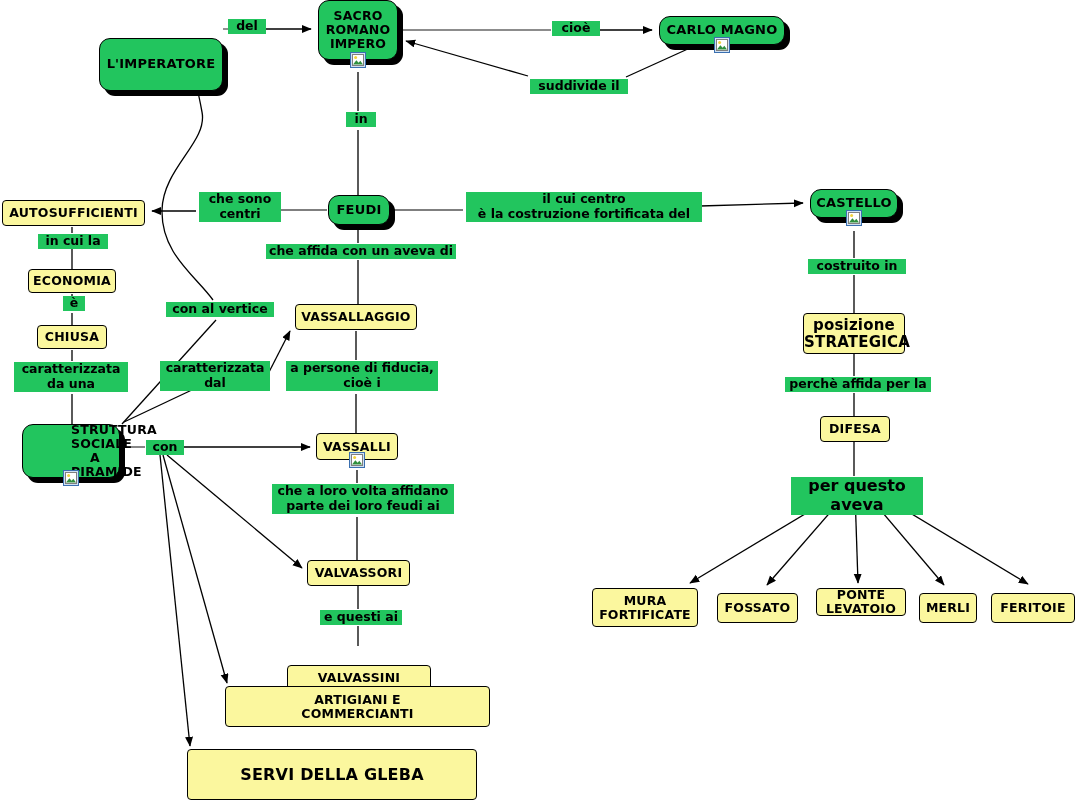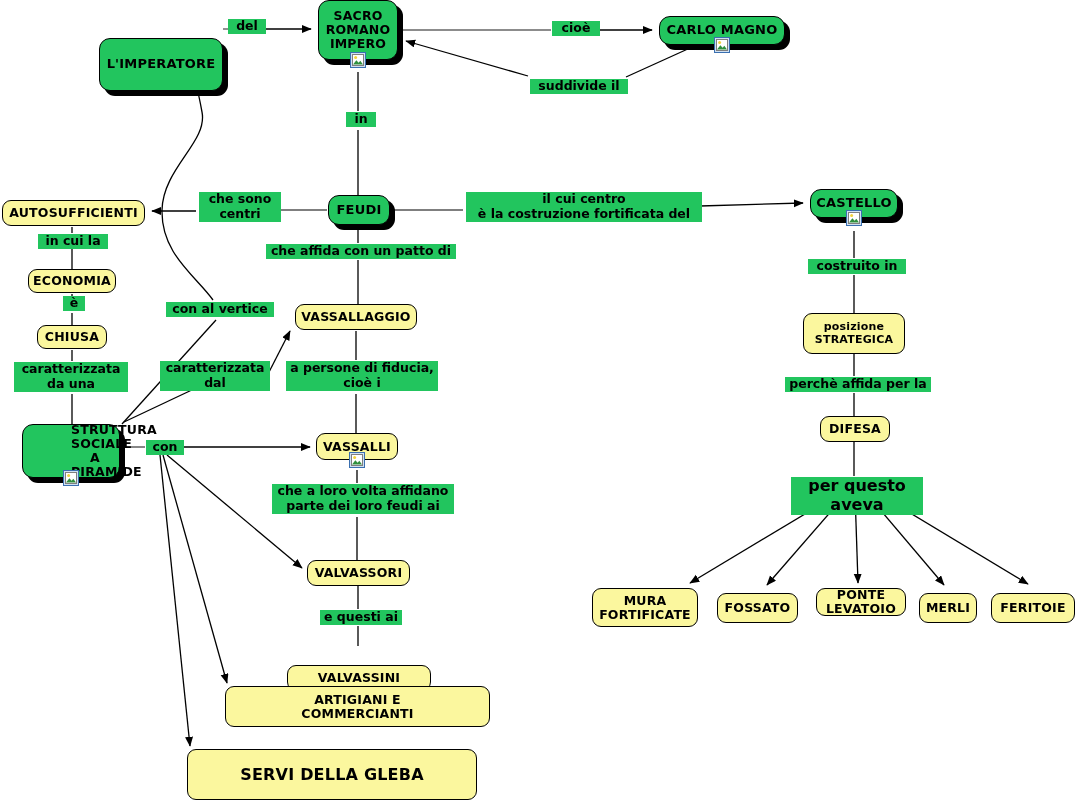--- a/index.html
+++ b/index.html
@@ -10,21 +10,21 @@
   #map{position:relative;width:1077px;height:801px;}
   svg#wires{position:absolute;left:0;top:0;width:1077px;height:801px;}
 
   
   .node{
     position:absolute;
     box-sizing:border-box;
     display:flex;align-items:center;justify-content:center;
     text-align:center;
     border:1.4px solid #000;
-    border-radius:9px;
+    border-radius:4px;
     font-weight:bold;
     color:#000;
     letter-spacing:.2px;
     line-height:1.12;
     z-index:3;
   }
   .node .lbl{display:block;width:100%;white-space:pre-line;}
   .orange{background:#22c55e;box-shadow:5px 5px 0 0 #000;border-radius:11px;}
   .yellow{background:#fbf79e;}
 
@@ -214,21 +214,21 @@
       <div class="node yellow" style="left: 287px; top: 646px; width: 144px; height: 26px; font-size: 12.5px; margin-top: 19px;">
         <span class="lbl">VALVASSINI</span>
       </div>
       <div class="node yellow" style="left: 225px; top: 686px; width: 265px; height: 41px; font-size: 12.5px;">
         <span class="lbl">ARTIGIANI E
 COMMERCIANTI</span>
       </div>
       <div class="node yellow" style="left: 187px; top: 749px; width: 290px; height: 51px; font-size: 16px;">
         <span class="lbl">SERVI DELLA GLEBA</span>
       </div>
-      <div class="node yellow" style="left: 803px; top: 313px; width: 102px; height: 41px; font-size: 11px;">
+      <div class="node yellow" style="left: 803px; top: 313px; width: 102px; height: 41px; font-size: 15px;">
         <span class="lbl">posizione
 STRATEGICA</span>
       </div>
       <div class="node yellow" style="left: 820px; top: 416px; width: 70px; height: 26px; font-size: 12.5px;">
         <span class="lbl">DIFESA</span>
       </div>
       <div class="node yellow" style="left: 592px; top: 588px; width: 106px; height: 39px; font-size: 12.5px;">
         <span class="lbl">MURA
 FORTIFICATE</span>
       </div>
@@ -249,21 +249,21 @@
   <div id="phrases-host">
       <div class="phrase" style="left: 228px; top: 19px; width: 34px; font-size: 12.5px;">del</div>
       <div class="phrase" style="left: 552px; top: 21px; width: 44px; font-size: 12.5px;">cioè</div>
       <div class="phrase" style="left: 530px; top: 79px; width: 94px; font-size: 12.5px;">suddivide il</div>
       <div class="phrase" style="left: 346px; top: 112px; width: 26px; font-size: 12.5px;">in</div>
       <div class="phrase" style="left: 199px; top: 192px; width: 78px; font-size: 12.5px;">che sono
 centri</div>
       <div class="phrase" style="left: 466px; top: 192px; width: 232px; font-size: 12.5px;">il cui centro
 è la costruzione fortificata del</div>
       <div class="phrase" style="left: 38px; top: 234px; width: 66px; font-size: 12.5px;">in cui la</div>
-      <div class="phrase" style="left: 266px; top: 244px; width: 186px; font-size: 12.5px;">che affida con un patto di</div>
+      <div class="phrase" style="left: 266px; top: 244px; width: 186px; font-size: 12.5px;">che affida con un aveva di</div>
       <div class="phrase" style="left: 808px; top: 259px; width: 94px; font-size: 12.5px;">costruito in</div>
       <div class="phrase" style="left: 63px; top: 296px; width: 18px; font-size: 12.5px;">è</div>
       <div class="phrase" style="left: 166px; top: 302px; width: 104px; font-size: 12.5px;">con al vertice</div>
       <div class="phrase" style="left: 286px; top: 361px; width: 148px; font-size: 12.5px;">a persone di fiducia,
 cioè i</div>
       <div class="phrase" style="left: 14px; top: 362px; width: 110px; font-size: 12.5px;">caratterizzata
 da una</div>
       <div class="phrase" style="left: 160px; top: 361px; width: 106px; font-size: 12.5px;">caratterizzata
 dal</div>
       <div class="phrase" style="left: 785px; top: 377px; width: 142px; font-size: 12.5px;">perchè affida per la</div>

